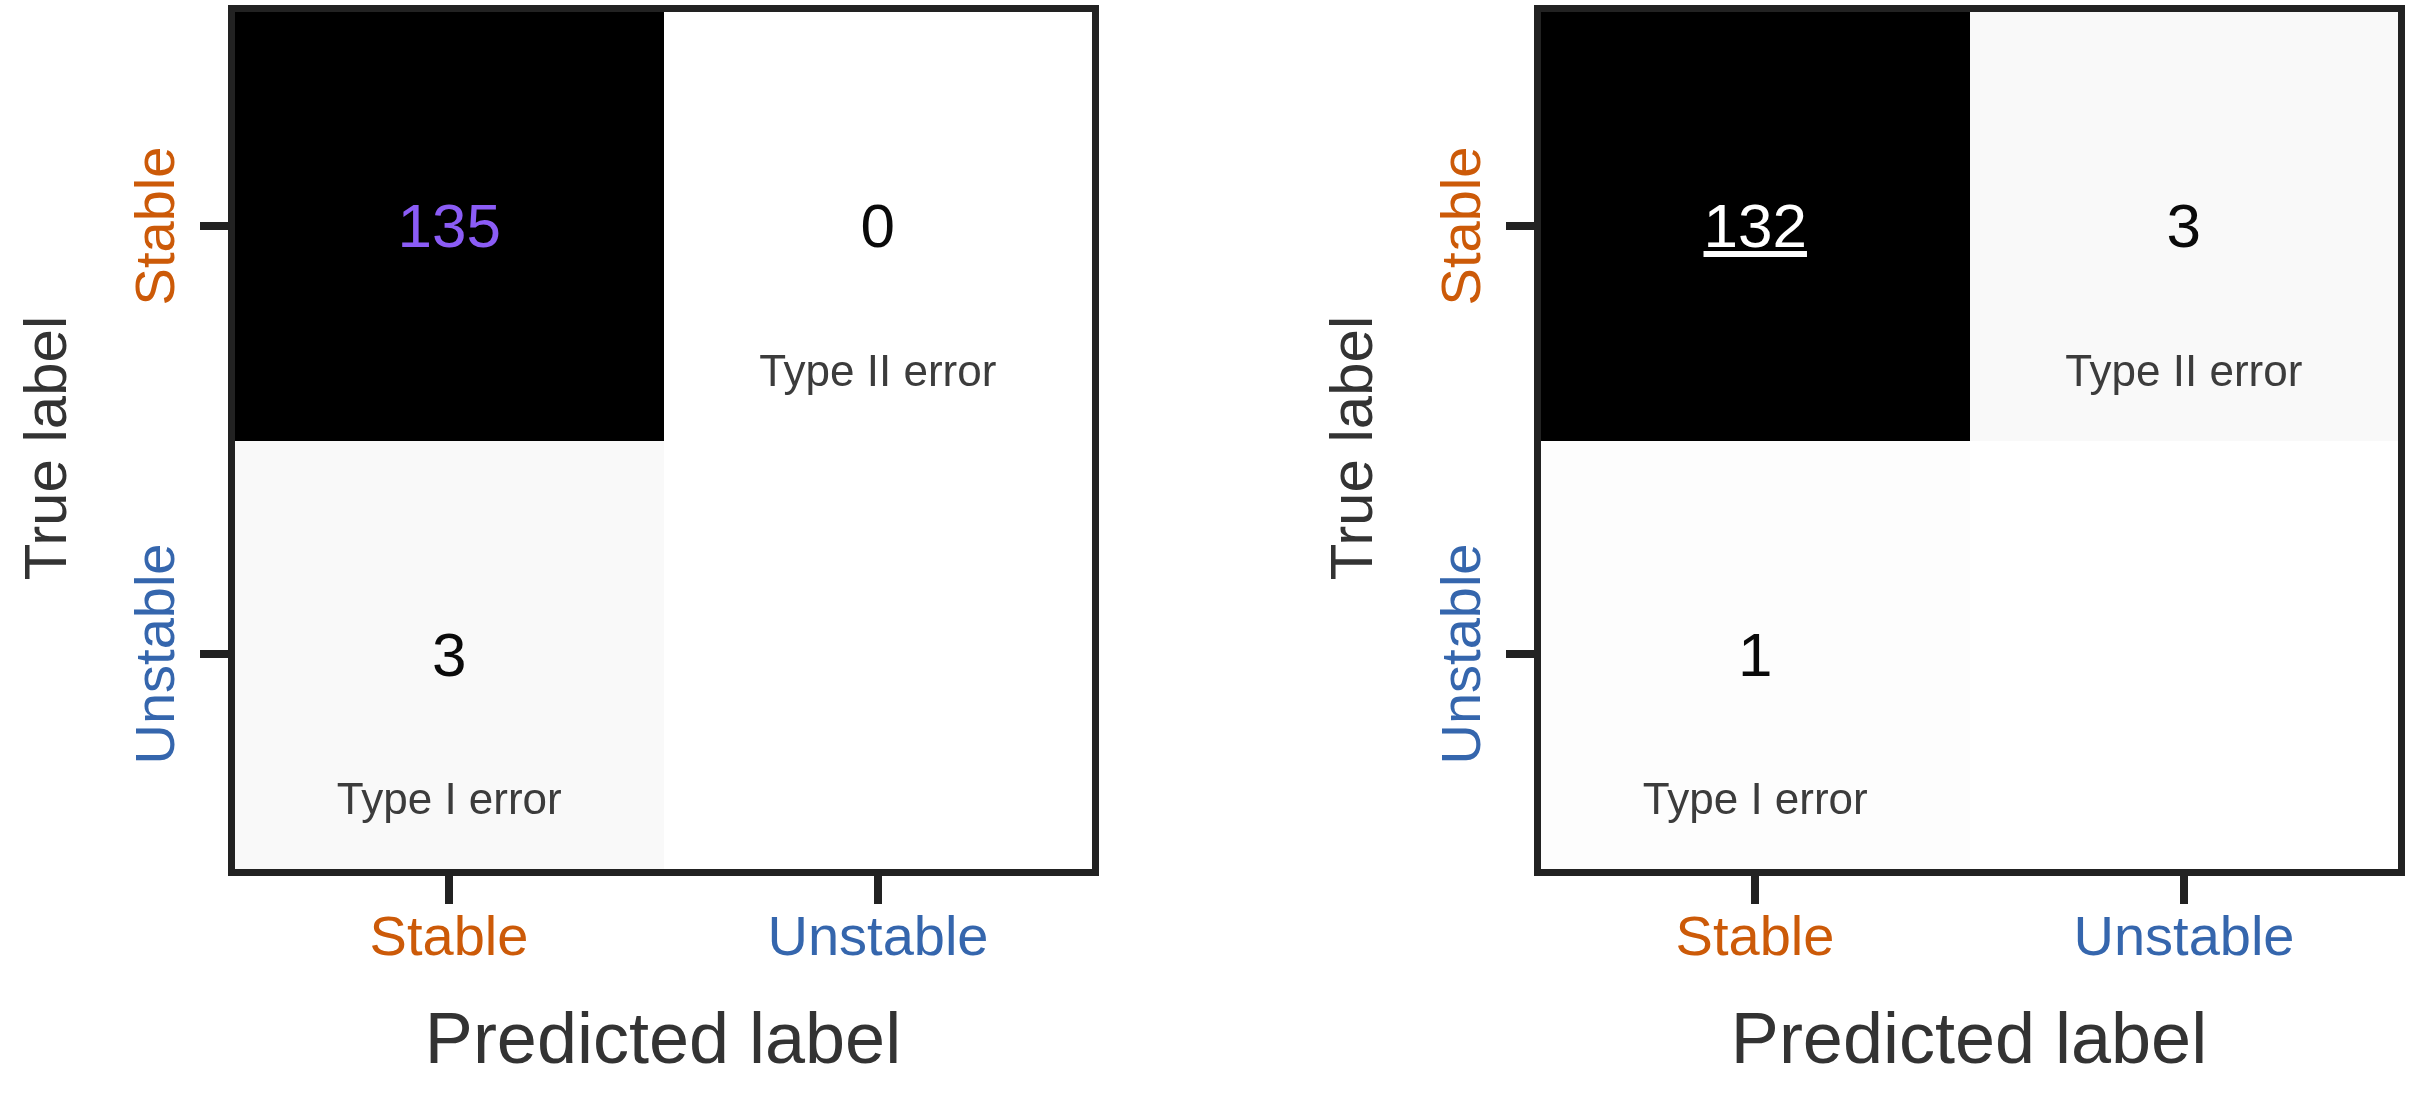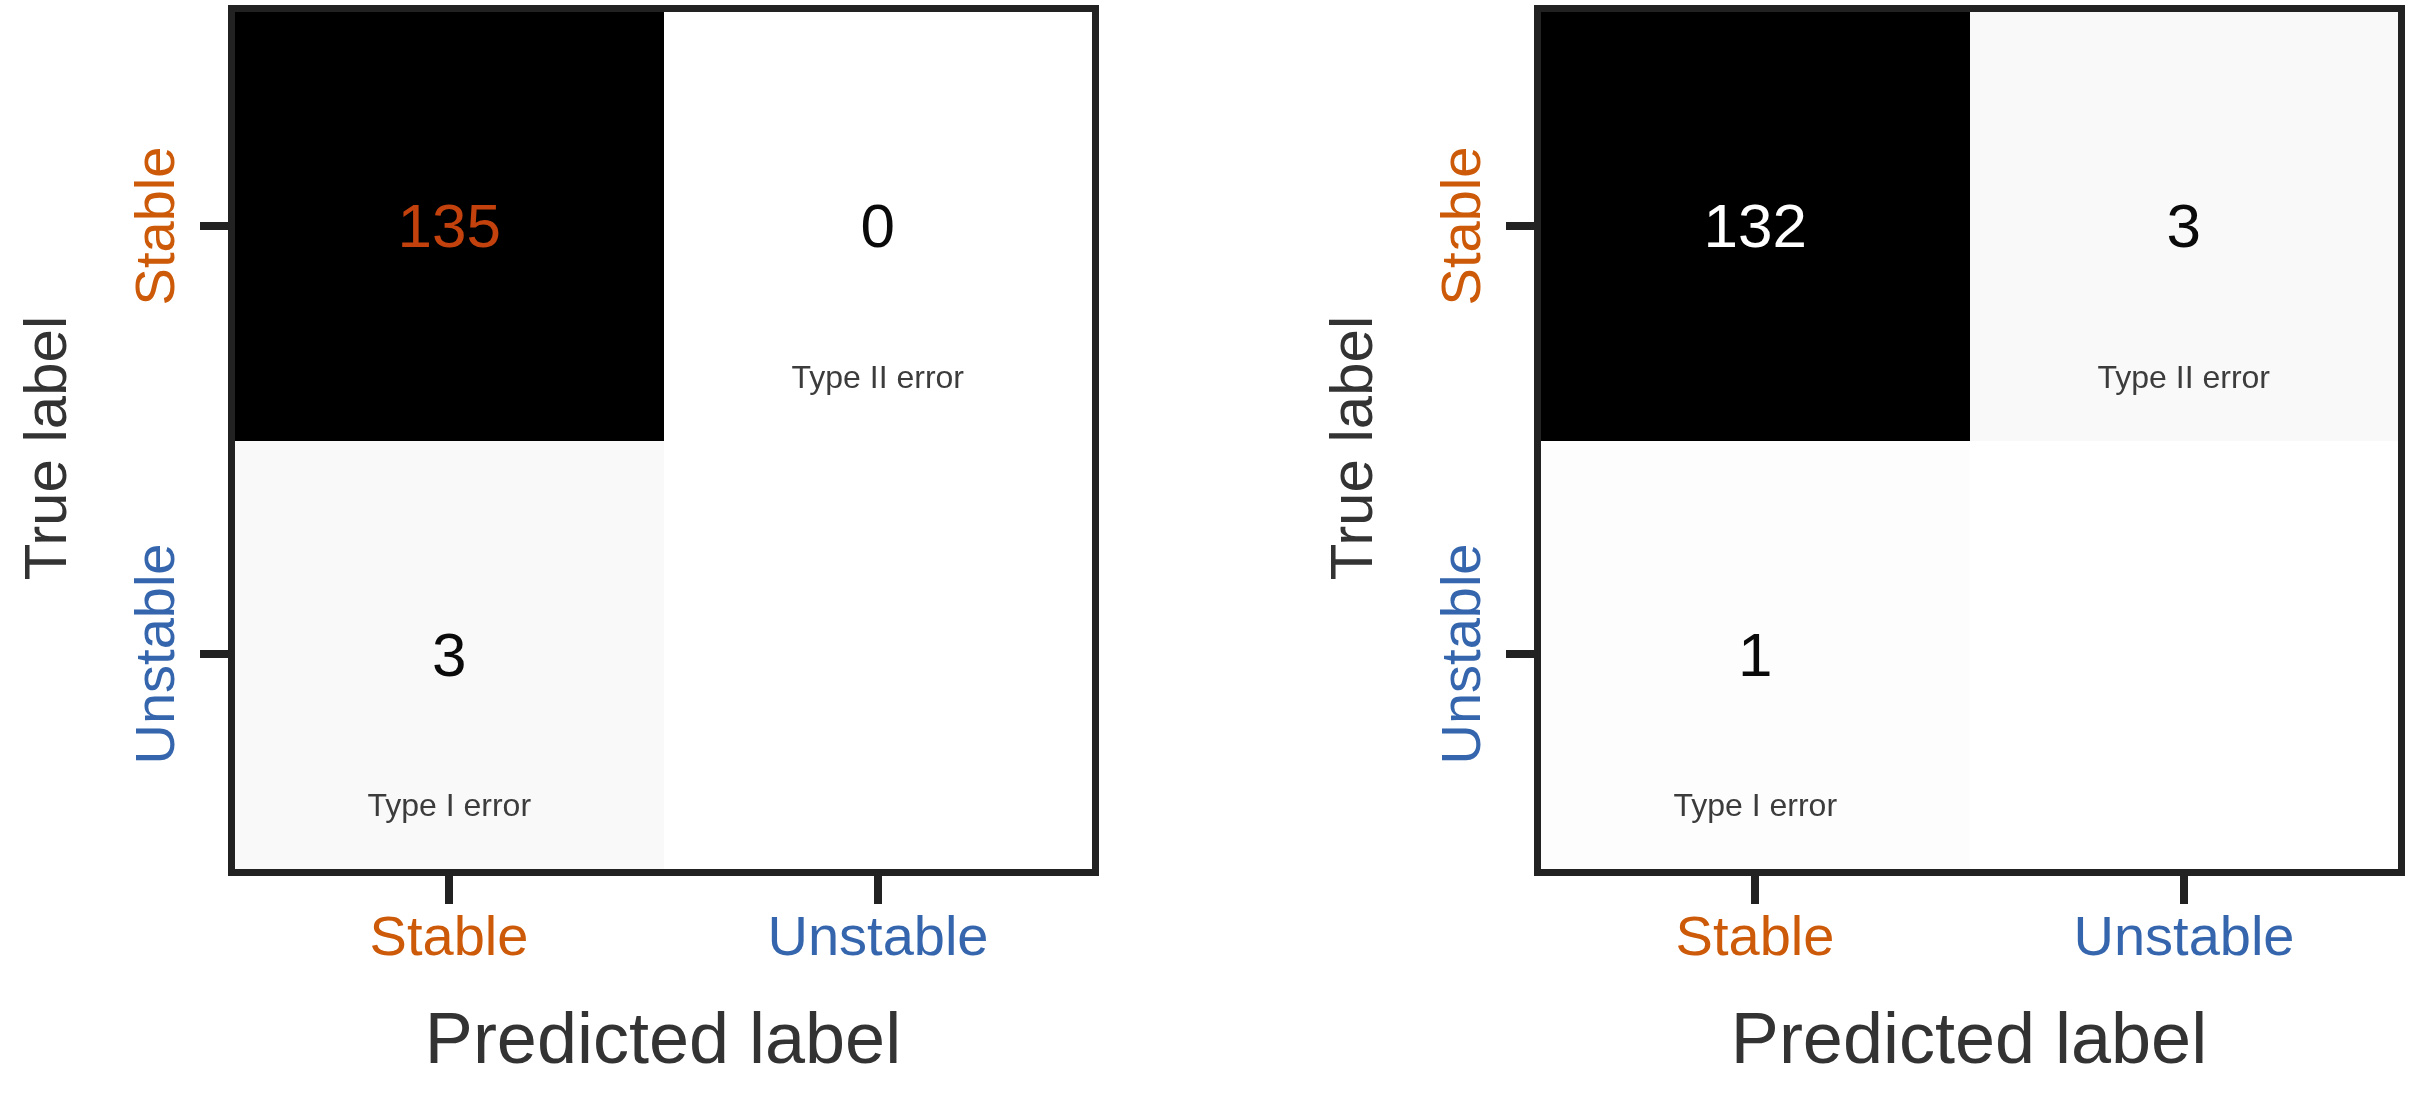--- a/index.html
+++ b/index.html
@@ -27,21 +27,21 @@
   .cell { position: relative; display: flex; align-items: center; justify-content: center; }
   .cell .num {
     font-size: 62px;
     line-height: 1;
   }
   .cell .note {
     position: absolute;
     left: 50%; bottom: 48px;
     transform: translateX(-50%);
     white-space: nowrap;
-    font-size: 32px;
+    font-size: 44px;
     line-height: 1;
   }
 
   .tick { position: absolute; background: #222222; }
   .tick.y { width: 28px; height: 8px; left: 200px; }
   .tick.y.r0 { top: 222px; }
   .tick.y.r1 { top: 650px; }
   .tick.x { width: 8px; height: 28px; top: 876px; }
   .tick.x.c0 { left: 445px; }
   .tick.x.c1 { left: 874px; }
@@ -94,21 +94,21 @@
     <div class="ylabel" style="color: rgb(51, 51, 51);">True label</div>
 
     <div class="ytick-label r0" style="color: rgb(204, 90, 8);">Stable</div>
     <div class="ytick-label r1" style="color: rgb(53, 102, 173);">Unstable</div>
 
     <div class="tick y r0"></div>
     <div class="tick y r1"></div>
 
     <div class="plot">
       <div class="cell" style="background-color: rgb(0, 0, 0);">
-        <span class="num" style="color: #c2410c;">135</span>
+        <span class="num" style="color: #8b5cf6;">135</span>
       </div>
       <div class="cell" style="background-color: rgb(255, 255, 255);">
         <span class="num" style="color: rgb(10, 10, 10);">0</span>
         <span class="note" style="color: rgb(60, 60, 60);">Type II error</span>
       </div>
       <div class="cell" style="background-color: rgb(249, 249, 249);">
         <span class="num" style="color: rgb(10, 10, 10);">3</span>
         <span class="note" style="color: rgb(60, 60, 60);">Type I error</span>
       </div>
     </div>
@@ -126,21 +126,21 @@
     <div class="ylabel" style="color: rgb(51, 51, 51);">True label</div>
 
     <div class="ytick-label r0" style="color: rgb(204, 90, 8);">Stable</div>
     <div class="ytick-label r1" style="color: rgb(53, 102, 173);">Unstable</div>
 
     <div class="tick y r0"></div>
     <div class="tick y r1"></div>
 
     <div class="plot">
       <div class="cell" style="background-color: rgb(0, 0, 0);">
-        <span class="num" style="color: rgb(255, 255, 255);">132</span>
+        <span class="num" style="color: rgb(255, 255, 255); text-decoration: underline;">132</span>
       </div>
       <div class="cell" style="background-color: rgb(249, 249, 249);">
         <span class="num" style="color: rgb(10, 10, 10);">3</span>
         <span class="note" style="color: rgb(60, 60, 60);">Type II error</span>
       </div>
       <div class="cell" style="background-color: rgb(253, 253, 253);">
         <span class="num" style="color: rgb(10, 10, 10);">1</span>
         <span class="note" style="color: rgb(60, 60, 60);">Type I error</span>
       </div>
     </div>

